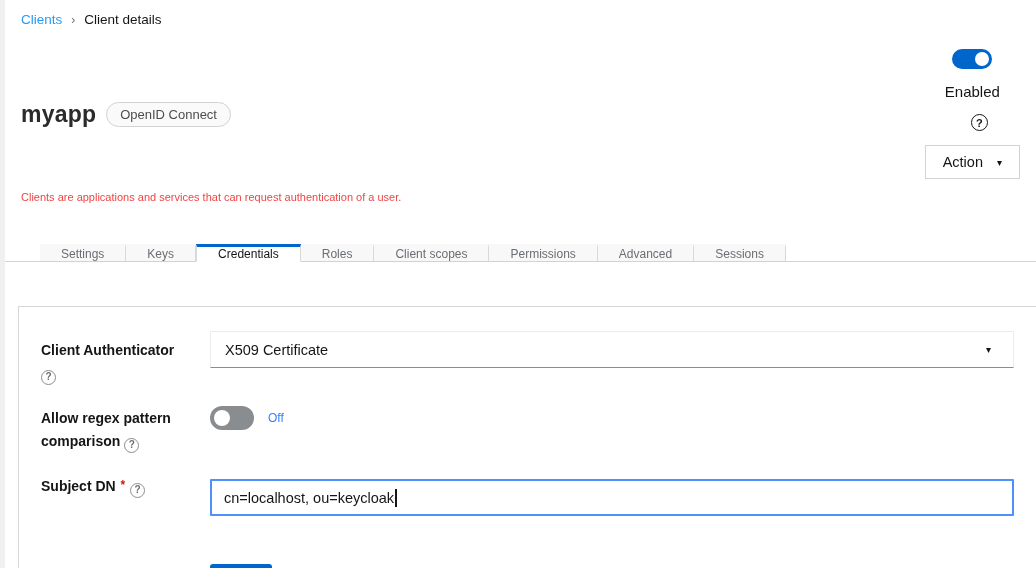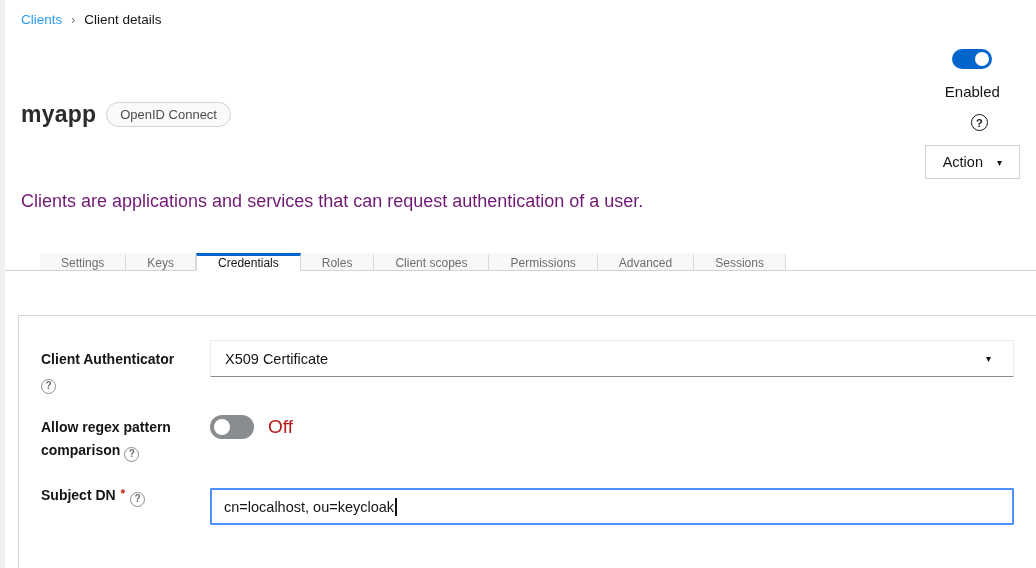--- a/index.html
+++ b/index.html
@@ -26,21 +26,21 @@
   .switch.on .knob { right:3px; }
   .switch.off .knob { left:4px; top:4px; width:16px; height:16px; }
   .enabled-label { font-size:15px; }
   .help-big { width:17px; height:17px; border:1.6px solid #151515; border-radius:50%;
     display:inline-flex; align-items:center; justify-content:center; font-size:11px; font-weight:700;
     color:#151515; cursor:pointer; }
   .action-btn { border:1px solid #d2d2d2; background:#fff; padding:8px 17px; font-size:14.5px;
     display:flex; align-items:center; gap:14px; cursor:pointer; color:#151515;justify-content:flex-end; }
   .caret { font-size:10px; color:#151515; }
 
-  .description { padding:0 16px 0 21px; margin-top:12px; font-size:18px; color:#701a75; }
+  .description { padding:0 16px 0 21px; margin-top:12px; font-size:11px; color:#ef4444; }
 
   
   .tabbar { display:flex; margin-top:18px; height:41px; align-items:flex-end; font-size:12px; }
   .tab-spacer-l { width:40px; border-bottom:1px solid #d2d2d2; }
   .tab-fill { flex:1; border-bottom:1px solid #d2d2d2; }
   .tab { display:flex; align-items:center; padding:0 21px; background:#f8f8f8; color:#6a6e73;
     border-right:1px solid #d8d8d8; border-bottom:1px solid #d2d2d2; border-top:3px solid transparent;
     cursor:pointer; }
   .tab:first-of-type { border-left:1px solid #d8d8d8; }
   .tab.active { background:#fff; color:#151515; border-top:3px solid #0066cc;
@@ -56,21 +56,21 @@
   .help-sm { width:15px; height:15px; border:1px solid #8a8d90; border-radius:50%;
     display:inline-flex; align-items:center; justify-content:center; font-size:10px; color:#6a6e73;
     cursor:pointer; vertical-align:-2px; }
   .req { color:#c9190b; font-size:12px; vertical-align:2px; padding:0 1px; }
 
   .select-box { height:37px; border:1px solid #ededed; border-bottom:1px solid #8a8d90; background:#fff;
     display:flex; align-items:center; padding:8px 14px; font-size:14.5px; position:relative; cursor:pointer; }
   .select-box .caret { position:absolute; right:22px; }
 
   .toggle-row { display:flex; align-items:center; gap:14px; height:37px; }
-  .toggle-off-label { color:#b91c1c; font-size:19px; }
+  .toggle-off-label { color:#3b82f6; font-size:12px; }
 
   .text-input { height:37px; border:2px solid #4d90fe; border-radius:1px; background:#fff;
     display:flex; align-items:center; padding:0 12px; font-size:14.5px;margin-top:12px; }
   .text-caret { width:1.5px; height:18px; background:#151515; margin-left:1px; }
 
   .save-row { margin-top:48px; margin-bottom:6px; }
   .btn-primary { background:#0066cc; color:#fff; border:none; border-radius:3px; padding:18px 17px;
     font-size:14.5px; font-family:Liberation Serif, serif; cursor:pointer; }
 </style>
 </head>

